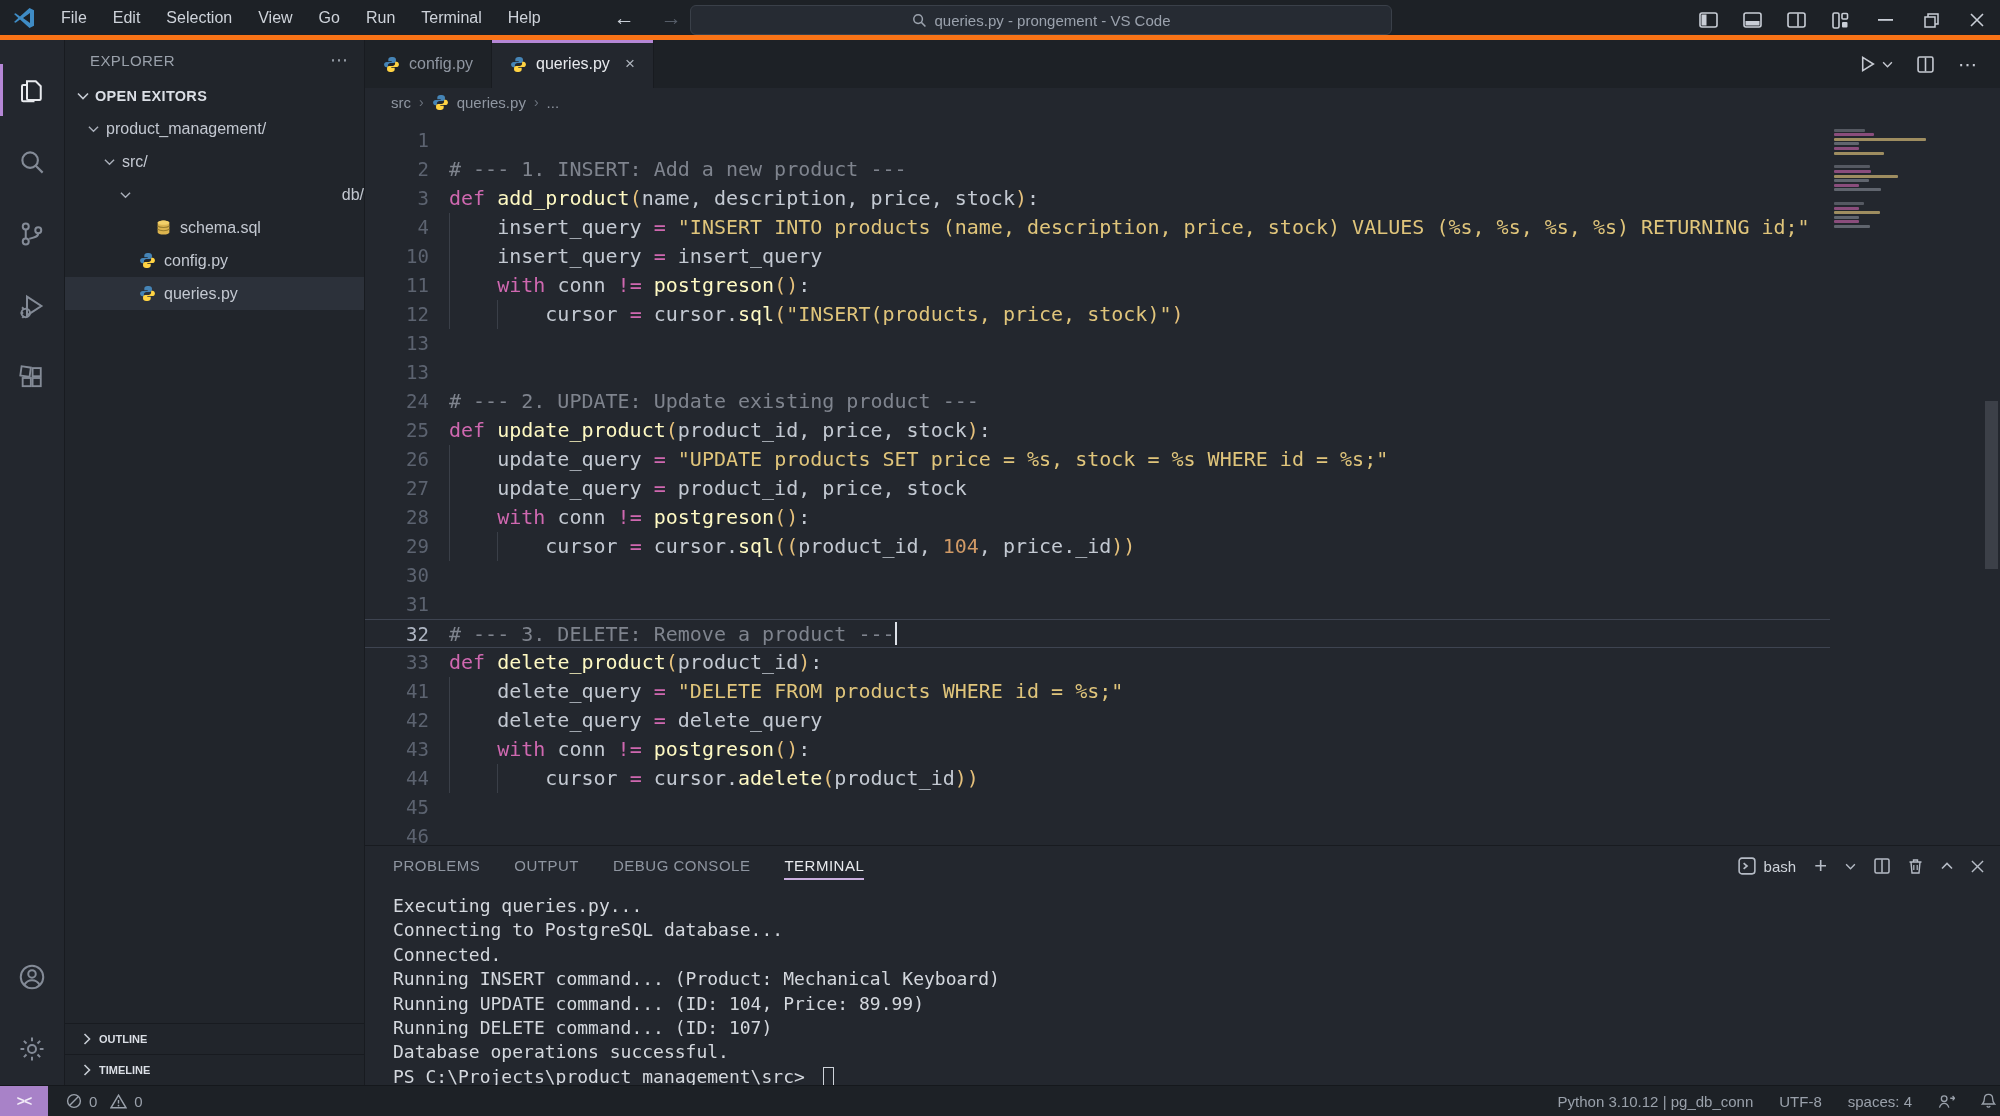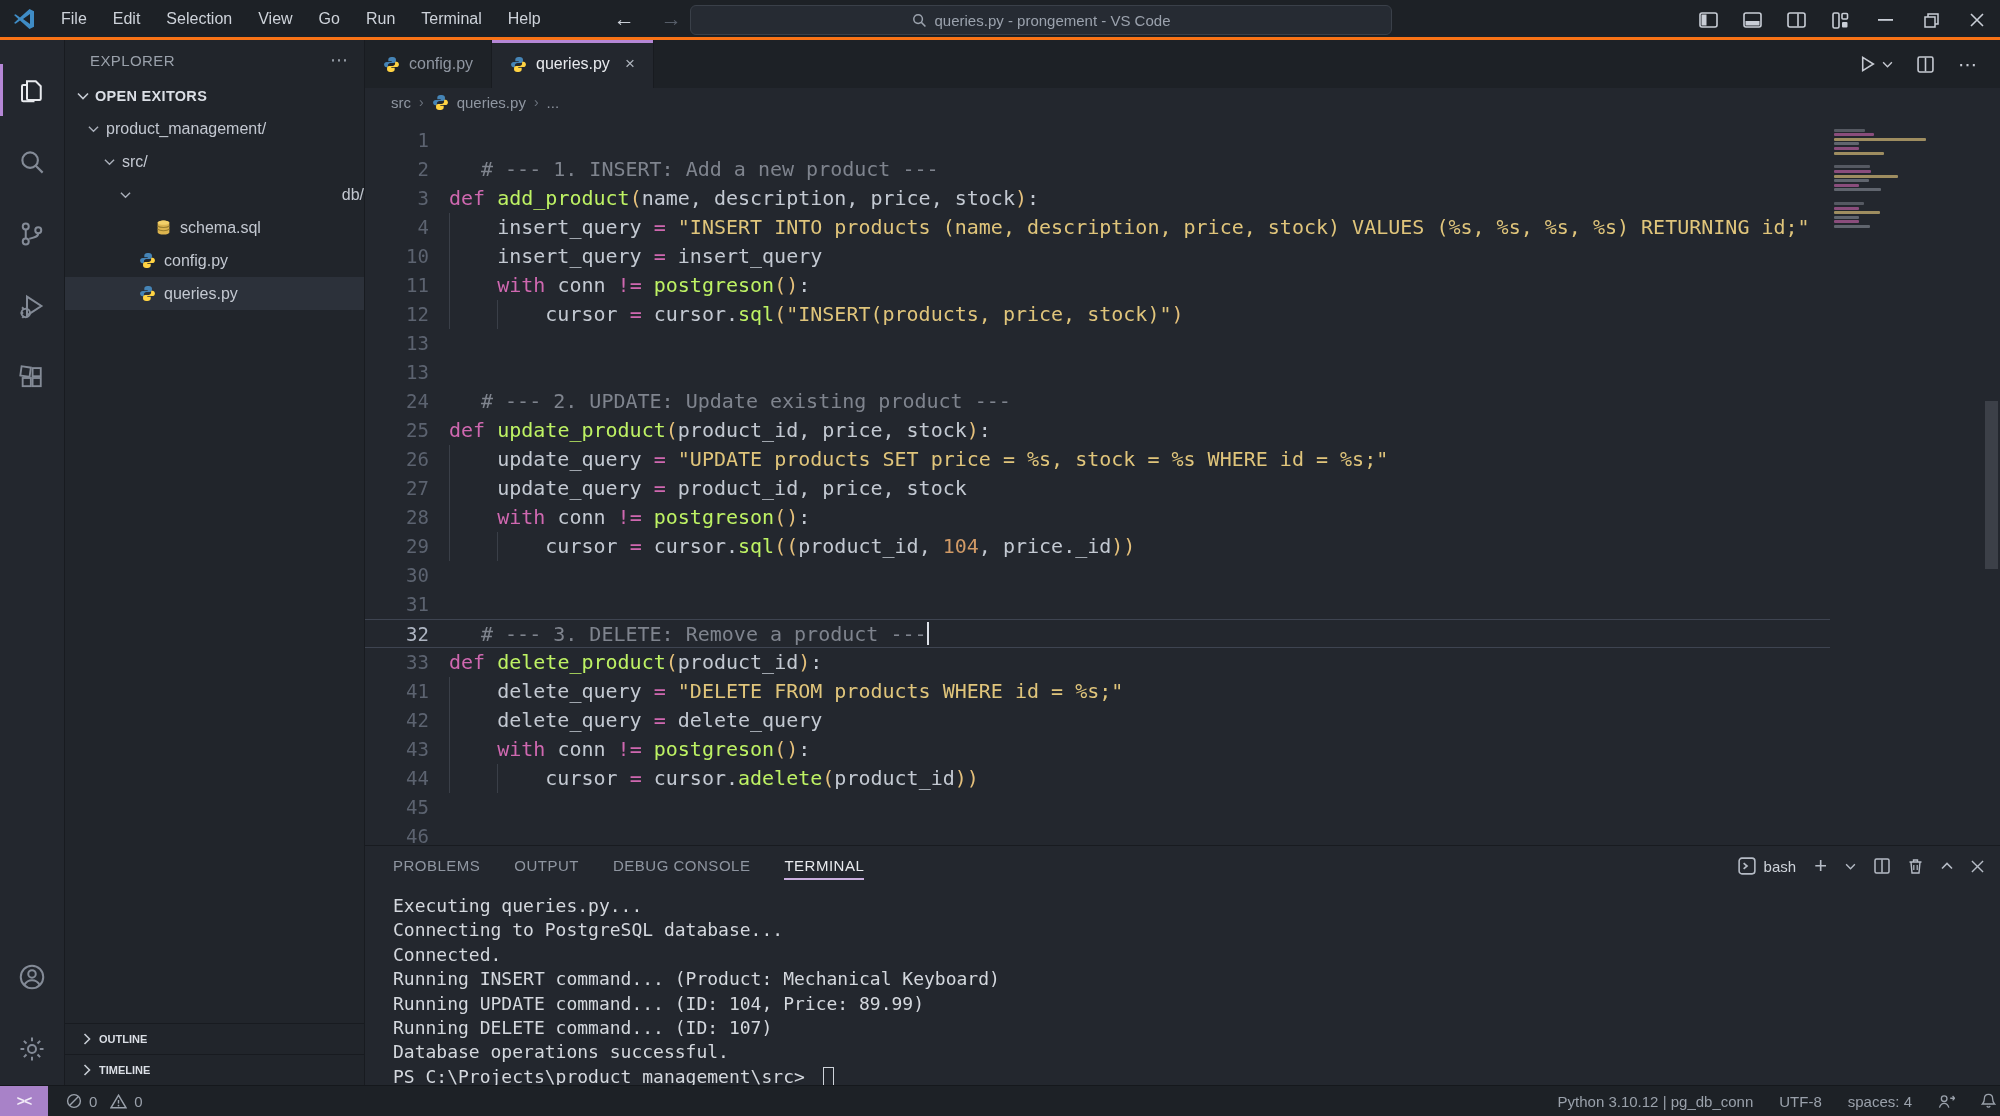--- a/index.html
+++ b/index.html
@@ -5,21 +5,21 @@
   * { box-sizing: border-box; margin: 0; padding: 0; }
   html,body { width:2000px; height:1116px; overflow:hidden; }
   body {
     background:#23272e; color:#abb2bf;
     font-family:"Liberation Sans", sans-serif;
     -webkit-font-smoothing:antialiased;
   }
   .window { width:2000px; height:1116px; display:flex; flex-direction:column; }
 
   
-  .titlebar { height:40px; background:#1d2126; border-bottom:3px solid #f97316;
+  .titlebar { height:40px; background:#1d2126; border-bottom:5px solid #f97316;
     display:flex; align-items:center; position:relative; flex:0 0 40px; }
   .vscode-logo { width:24px; height:24px; margin:0 12px 0 12px; }
   .menus { display:flex; align-items:center; }
   .menus .menu-item { padding:0 13px; font-size:16px; color:#ced3da; cursor:default; }
   .nav-arrows { display:flex; align-items:center; margin-left:60px; gap:26px; font-size:21px; }
   .nav-back { color:#c9ced6; } .nav-fwd { color:#565d68; }
   .search-box { position:absolute; left:690px; top:5px; width:702px; height:30px;
     background:#262b33; border:1px solid #3a4049; border-radius:6px;
     display:flex; align-items:center; justify-content:center; gap:8px;
     color:#9ba2ad; font-size:15px; }
@@ -71,22 +71,22 @@
 
   
   .code-area { flex:1; position:relative; overflow:hidden; background:#23272e;
     font-family:"DejaVu Sans Mono", monospace; font-size:20px; padding-top:10px; }
   .code-line { height:29px; line-height:29px; white-space:pre; display:flex; position:relative; }
   .code-line .num { width:64px; flex:0 0 64px; text-align:right; color:#5c6370; font-size:19px; }
   .code-line .txt { padding-left:20px; position:relative; }
   .code-line.cur { border-top:1px solid #3e4451; border-bottom:1px solid #3e4451; width:1465px; }
   .code-line.cur .num { color:#aeb5c2; }
   .guide { position:absolute; top:0; bottom:0; width:1px; background:#3a3f48; }
-  .tok-pl { color:#c3c9d2; } .tok-cm { color:#7f848e;margin-left:32px; } .tok-kw { color:#cf68b0; }
-  .tok-fn { color:#bef264; } .tok-st { color:#e0c57b; } .tok-op { color:#cf68b0; }
+  .tok-pl { color:#c3c9d2; } .tok-cm { color:#7f848e; } .tok-kw { color:#cf68b0; }
+  .tok-fn { color:#fef9c3; } .tok-st { color:#e0c57b; } .tok-op { color:#cf68b0; }
   .tok-nu { color:#d19a66; } .tok-pu { color:#e5c07b; }
   .caret { display:inline-block; width:2px; height:23px; background:#dde1e8; vertical-align:-4px; }
   .minimap { position:absolute; top:8px; right:70px; width:96px; }
   .mm-bar { height:3px; margin-bottom:1.6px; border-radius:1px; }
   .v-scroll { position:absolute; right:2px; top:285px; width:13px; height:168px; background:rgba(125,131,141,.28); }
 
   
   .panel { height:240px; flex:0 0 240px; border-top:1px solid #181b20; background:#23272e;
     display:flex; flex-direction:column; }
   .panel-header { height:40px; display:flex; align-items:center; padding:0 16px 0 28px; flex:0 0 40px; }

